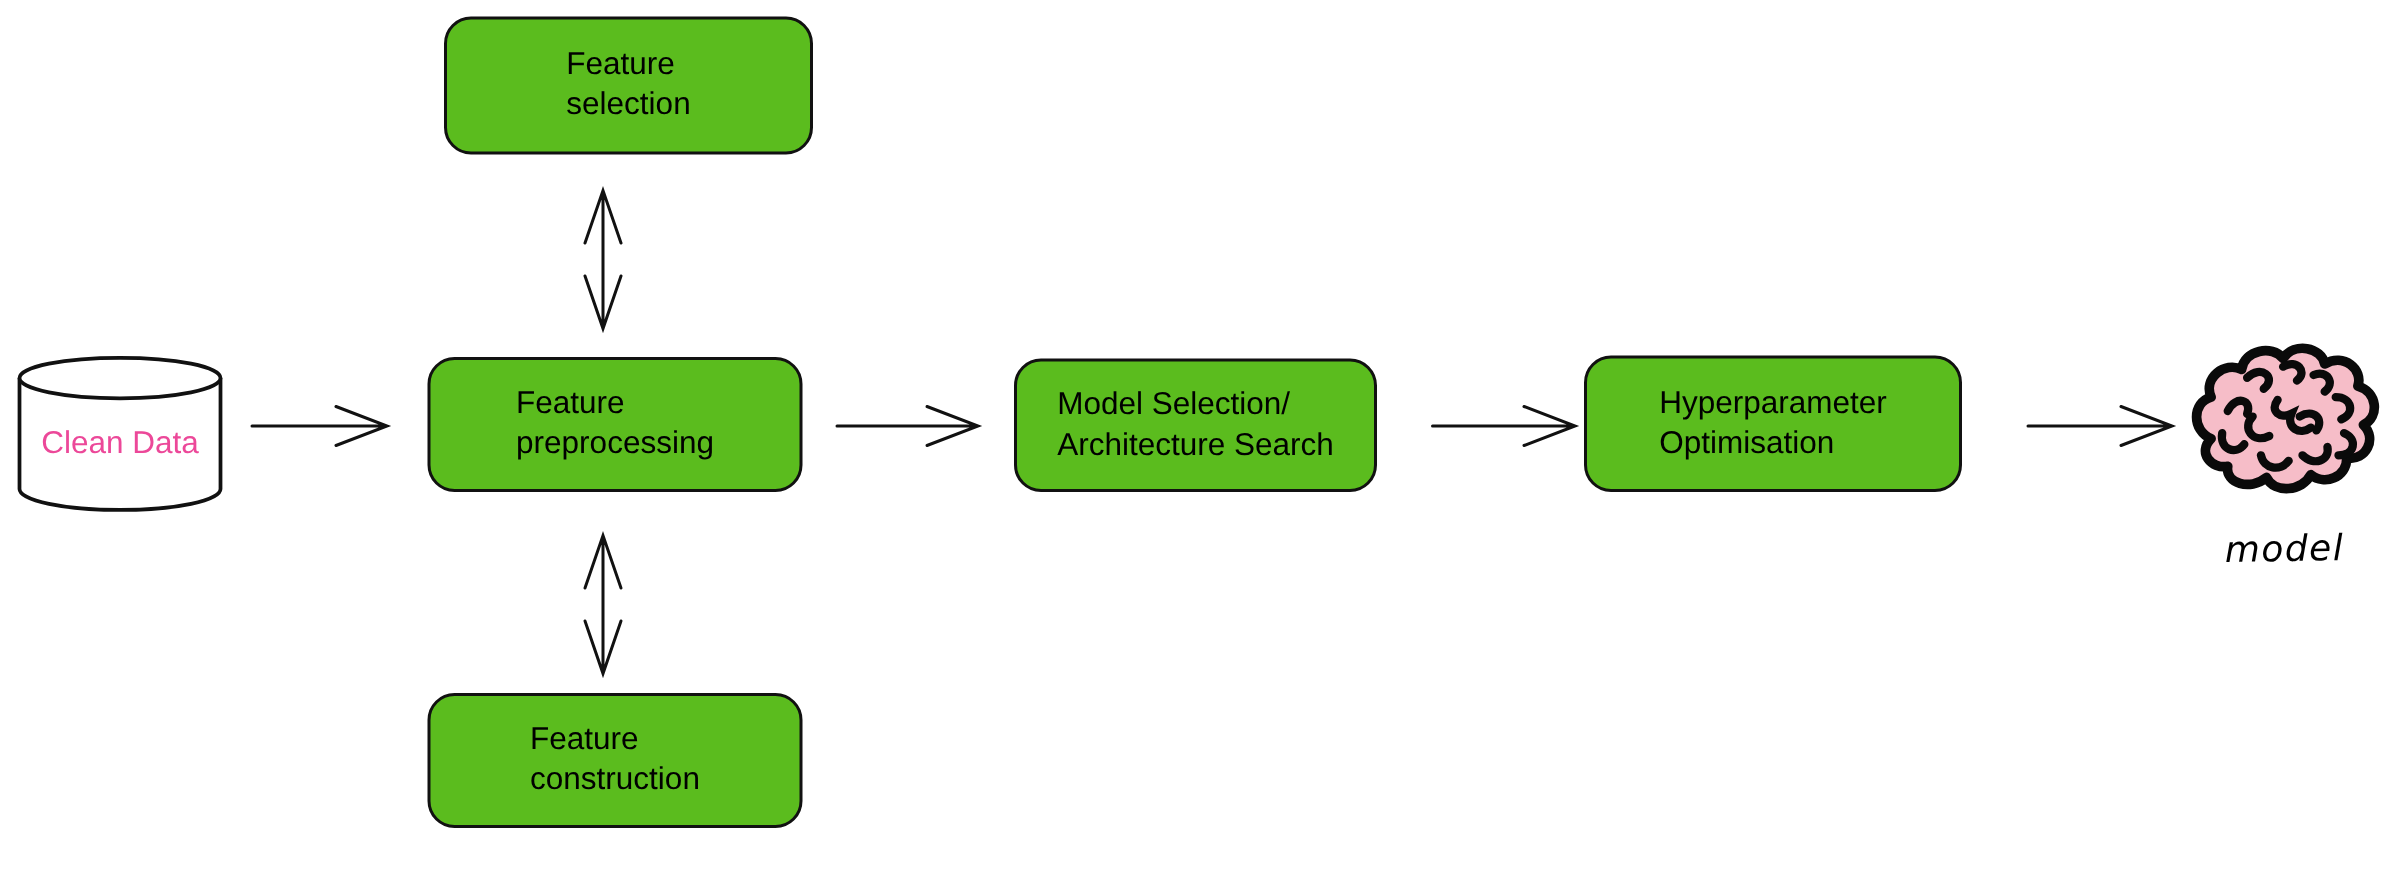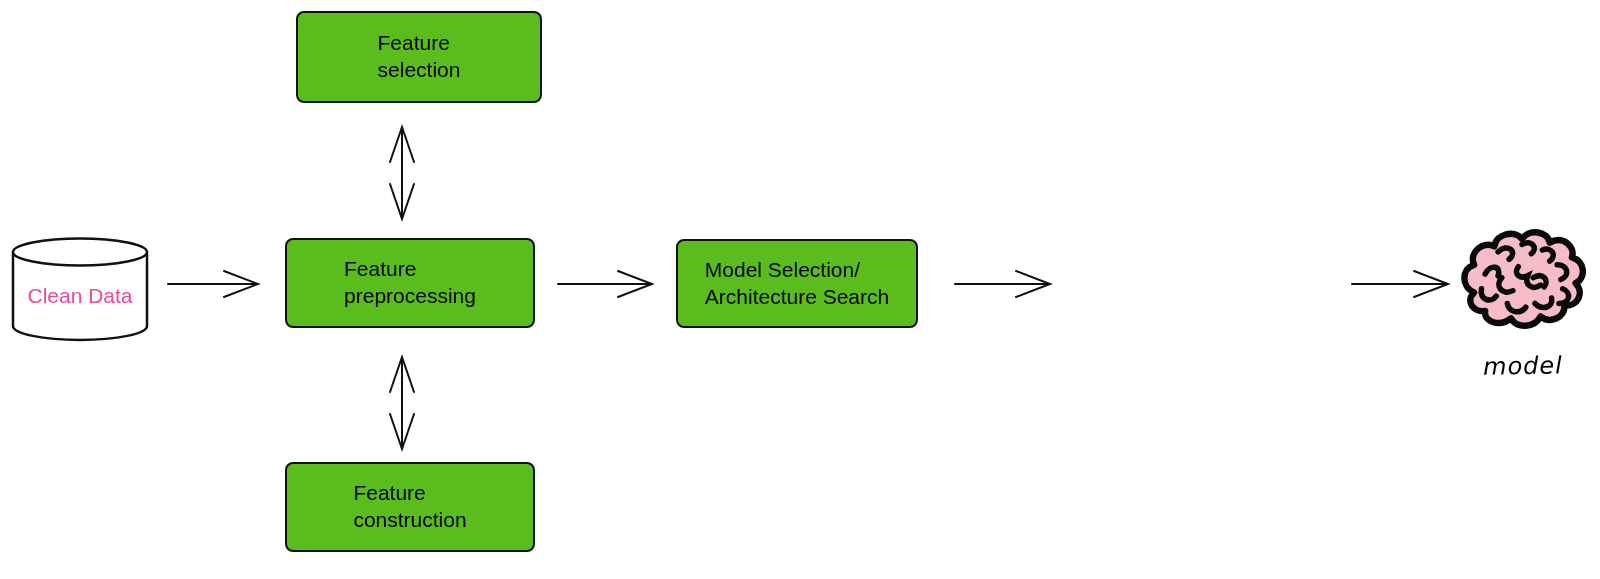--- a/index.html
+++ b/index.html
@@ -25,21 +25,21 @@
     stroke:var(--line);
     stroke-width:2;
     stroke-linecap:round;
     stroke-linejoin:miter;
   }
   .node{
     position:absolute;
     box-sizing:border-box;
     background:var(--node-fill);
     border:2px solid var(--node-border);
-    border-radius:8px;
+    border-radius:18px;
     display:flex;
     align-items:center;
     justify-content:center;
   }
   .node .label{
     white-space:pre-line;
     text-align:left;
     font-size:21px;
     line-height:1.28;
     color:#000000;
@@ -120,20 +120,24 @@
   <div class="node" id="node-feature-construction">
     <div class="label">Feature
 construction</div>
   </div>
 
   <div class="node" id="node-model-selection">
     <div class="label">Model Selection/
 Architecture Search</div>
   </div>
 
+  <div class="node" id="node-hyperparameter">
+    <div class="label">Hyperparameter
+Optimisation</div>
+  </div>
 
   <div class="brain-wrap">
     <svg width="150" height="120" viewBox="0 0 150 130">
       <path d="M22,72 C8,66 8,46 22,42 C16,28 32,16 44,22 C46,8 66,4 74,14 C82,2 102,6 104,18 C118,10 132,22 128,34 C142,38 144,56 132,62 C142,72 134,88 120,86 C120,100 104,106 94,98 C88,110 68,112 62,100 C50,110 32,104 34,92 C22,94 12,82 22,72 Z" fill="var(--brain-fill)" stroke="#0a0a0a" stroke-width="7" stroke-linejoin="round"></path>
       <g fill="none" stroke="#0a0a0a" stroke-width="6" stroke-linecap="round">
         <path d="M34,52 c6,-12 18,-8 14,2"></path>
         <path d="M48,28 c10,-10 22,0 12,8"></path>
         <path d="M74,20 c10,-6 18,4 10,10"></path>
         <path d="M96,26 c10,-4 16,6 8,12"></path>
         <path d="M112,42 c12,0 14,12 4,16"></path>

